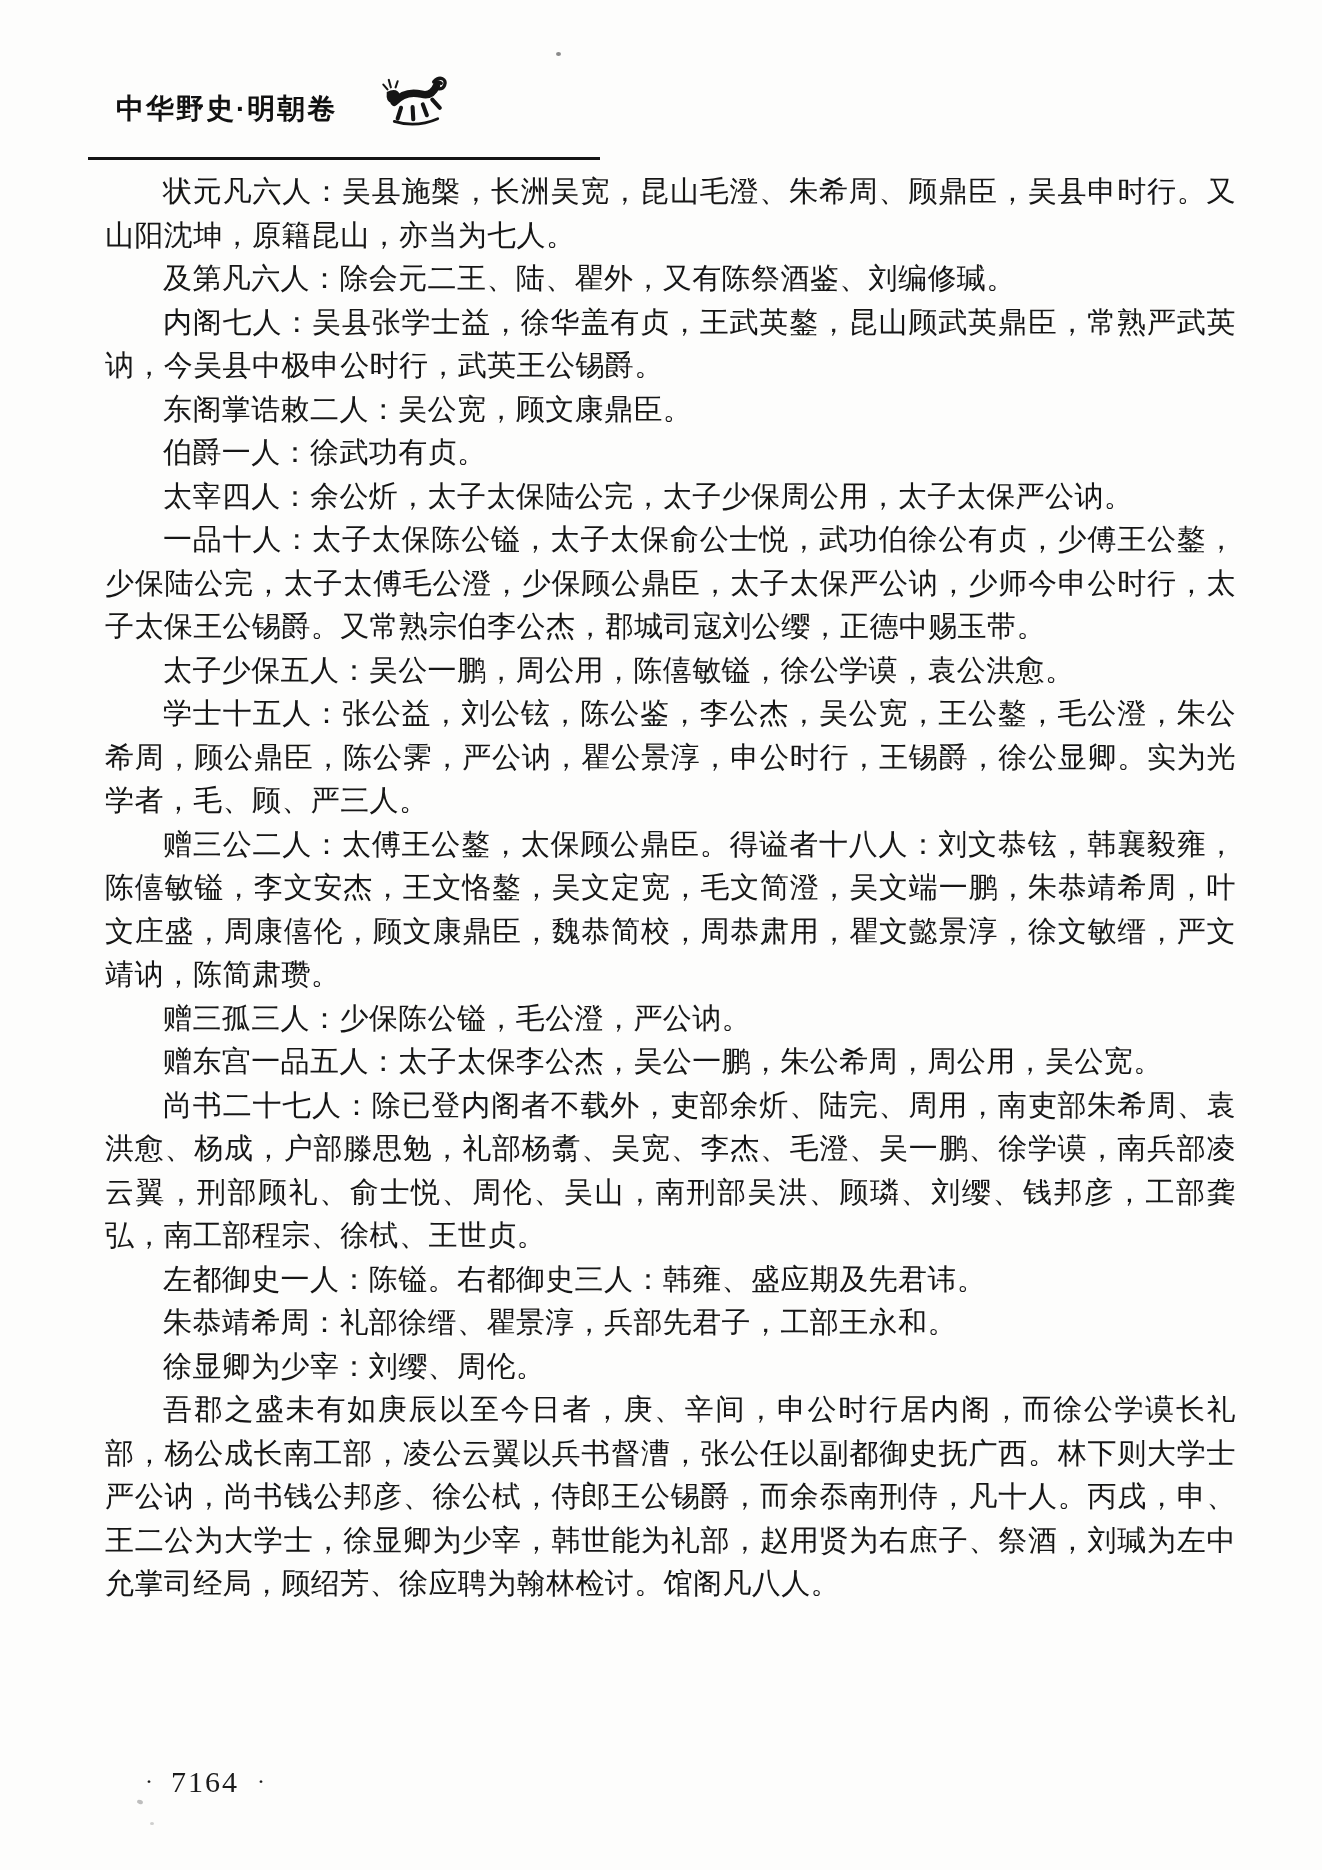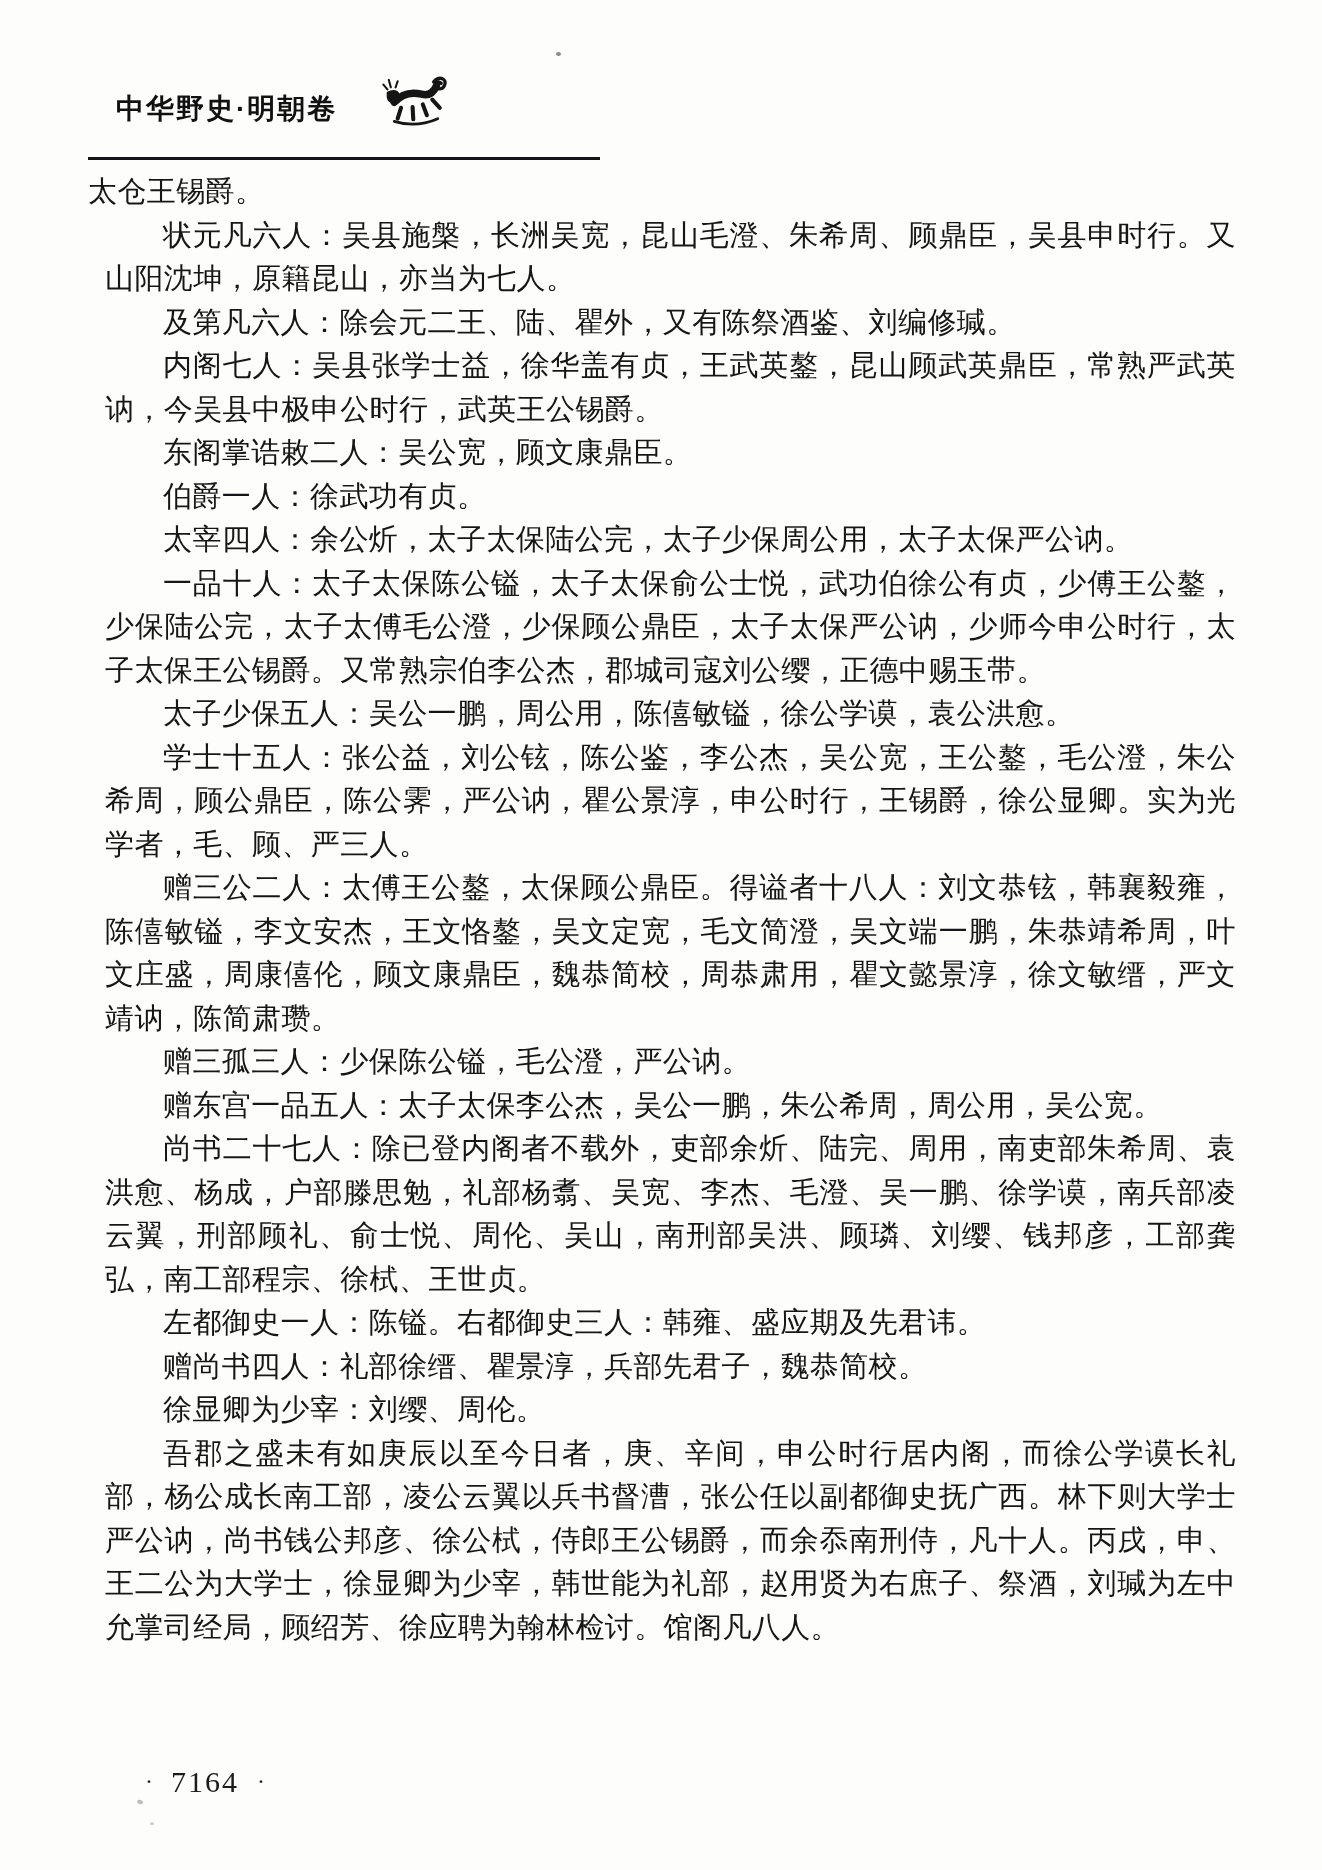--- a/index.html
+++ b/index.html
@@ -93,36 +93,35 @@
 
       <path d="M28 52 l-5 16 M45 51 l1 18 M60 47 l6 16 M74 40 l11 12" stroke="#151515" stroke-width="6" stroke-linecap="round"></path>
 
       <path d="M18 72 q32 10 64 -4" fill="none" stroke="#151515" stroke-width="4" stroke-linecap="round"></path>
     </svg>
   </div>
 
   <div class="header-rule"></div>
 
   <div class="body-text">
-      <p class="">太仓王锡爵。</p>
       <p class="indent">状元凡六人：吴县施槃，长洲吴宽，昆山毛澄、朱希周、顾鼎臣，吴县申时行。又山阳沈坤，原籍昆山，亦当为七人。</p>
       <p class="indent">及第凡六人：除会元二王、陆、瞿外，又有陈祭酒鉴、刘编修瑊。</p>
       <p class="indent">内阁七人：吴县张学士益，徐华盖有贞，王武英鏊，昆山顾武英鼎臣，常熟严武英讷，今吴县中极申公时行，武英王公锡爵。</p>
       <p class="indent">东阁掌诰敕二人：吴公宽，顾文康鼎臣。</p>
       <p class="indent">伯爵一人：徐武功有贞。</p>
       <p class="indent">太宰四人：余公炘，太子太保陆公完，太子少保周公用，太子太保严公讷。</p>
       <p class="indent">一品十人：太子太保陈公镒，太子太保俞公士悦，武功伯徐公有贞，少傅王公鏊，少保陆公完，太子太傅毛公澄，少保顾公鼎臣，太子太保严公讷，少师今申公时行，太子太保王公锡爵。又常熟宗伯李公杰，郡城司寇刘公缨，正德中赐玉带。</p>
       <p class="indent">太子少保五人：吴公一鹏，周公用，陈僖敏镒，徐公学谟，袁公洪愈。</p>
       <p class="indent">学士十五人：张公益，刘公铉，陈公鉴，李公杰，吴公宽，王公鏊，毛公澄，朱公希周，顾公鼎臣，陈公霁，严公讷，瞿公景淳，申公时行，王锡爵，徐公显卿。实为光学者，毛、顾、严三人。</p>
       <p class="indent">赠三公二人：太傅王公鏊，太保顾公鼎臣。得谥者十八人：刘文恭铉，韩襄毅雍，陈僖敏镒，李文安杰，王文恪鏊，吴文定宽，毛文简澄，吴文端一鹏，朱恭靖希周，叶文庄盛，周康僖伦，顾文康鼎臣，魏恭简校，周恭肃用，瞿文懿景淳，徐文敏缙，严文靖讷，陈简肃瓒。</p>
       <p class="indent">赠三孤三人：少保陈公镒，毛公澄，严公讷。</p>
       <p class="indent">赠东宫一品五人：太子太保李公杰，吴公一鹏，朱公希周，周公用，吴公宽。</p>
       <p class="indent">尚书二十七人：除已登内阁者不载外，吏部余炘、陆完、周用，南吏部朱希周、袁洪愈、杨成，户部滕思勉，礼部杨翥、吴宽、李杰、毛澄、吴一鹏、徐学谟，南兵部凌云翼，刑部顾礼、俞士悦、周伦、吴山，南刑部吴洪、顾璘、刘缨、钱邦彦，工部龚弘，南工部程宗、徐栻、王世贞。</p>
       <p class="indent">左都御史一人：陈镒。右都御史三人：韩雍、盛应期及先君讳。</p>
-      <p class="indent">赠尚书四人：礼部徐缙、瞿景淳，兵部先君子，魏恭简校。</p>
+      <p class="indent">朱恭靖希周：礼部徐缙、瞿景淳，兵部先君子，工部王永和。</p>
       <p class="indent">徐显卿为少宰：刘缨、周伦。</p>
       <p class="indent">吾郡之盛未有如庚辰以至今日者，庚、辛间，申公时行居内阁，而徐公学谟长礼部，杨公成长南工部，凌公云翼以兵书督漕，张公任以副都御史抚广西。林下则大学士严公讷，尚书钱公邦彦、徐公栻，侍郎王公锡爵，而余忝南刑侍，凡十人。丙戌，申、王二公为大学士，徐显卿为少宰，韩世能为礼部，赵用贤为右庶子、祭酒，刘瑊为左中允掌司经局，顾绍芳、徐应聘为翰林检讨。馆阁凡八人。</p>
     </div>
 
   <div class="footer">
     <span class="dot">·</span><span class="num">7164</span><span class="dot">·</span>
   </div>
 
   <div class="speck a1"></div>
   <div class="speck a2"></div>

